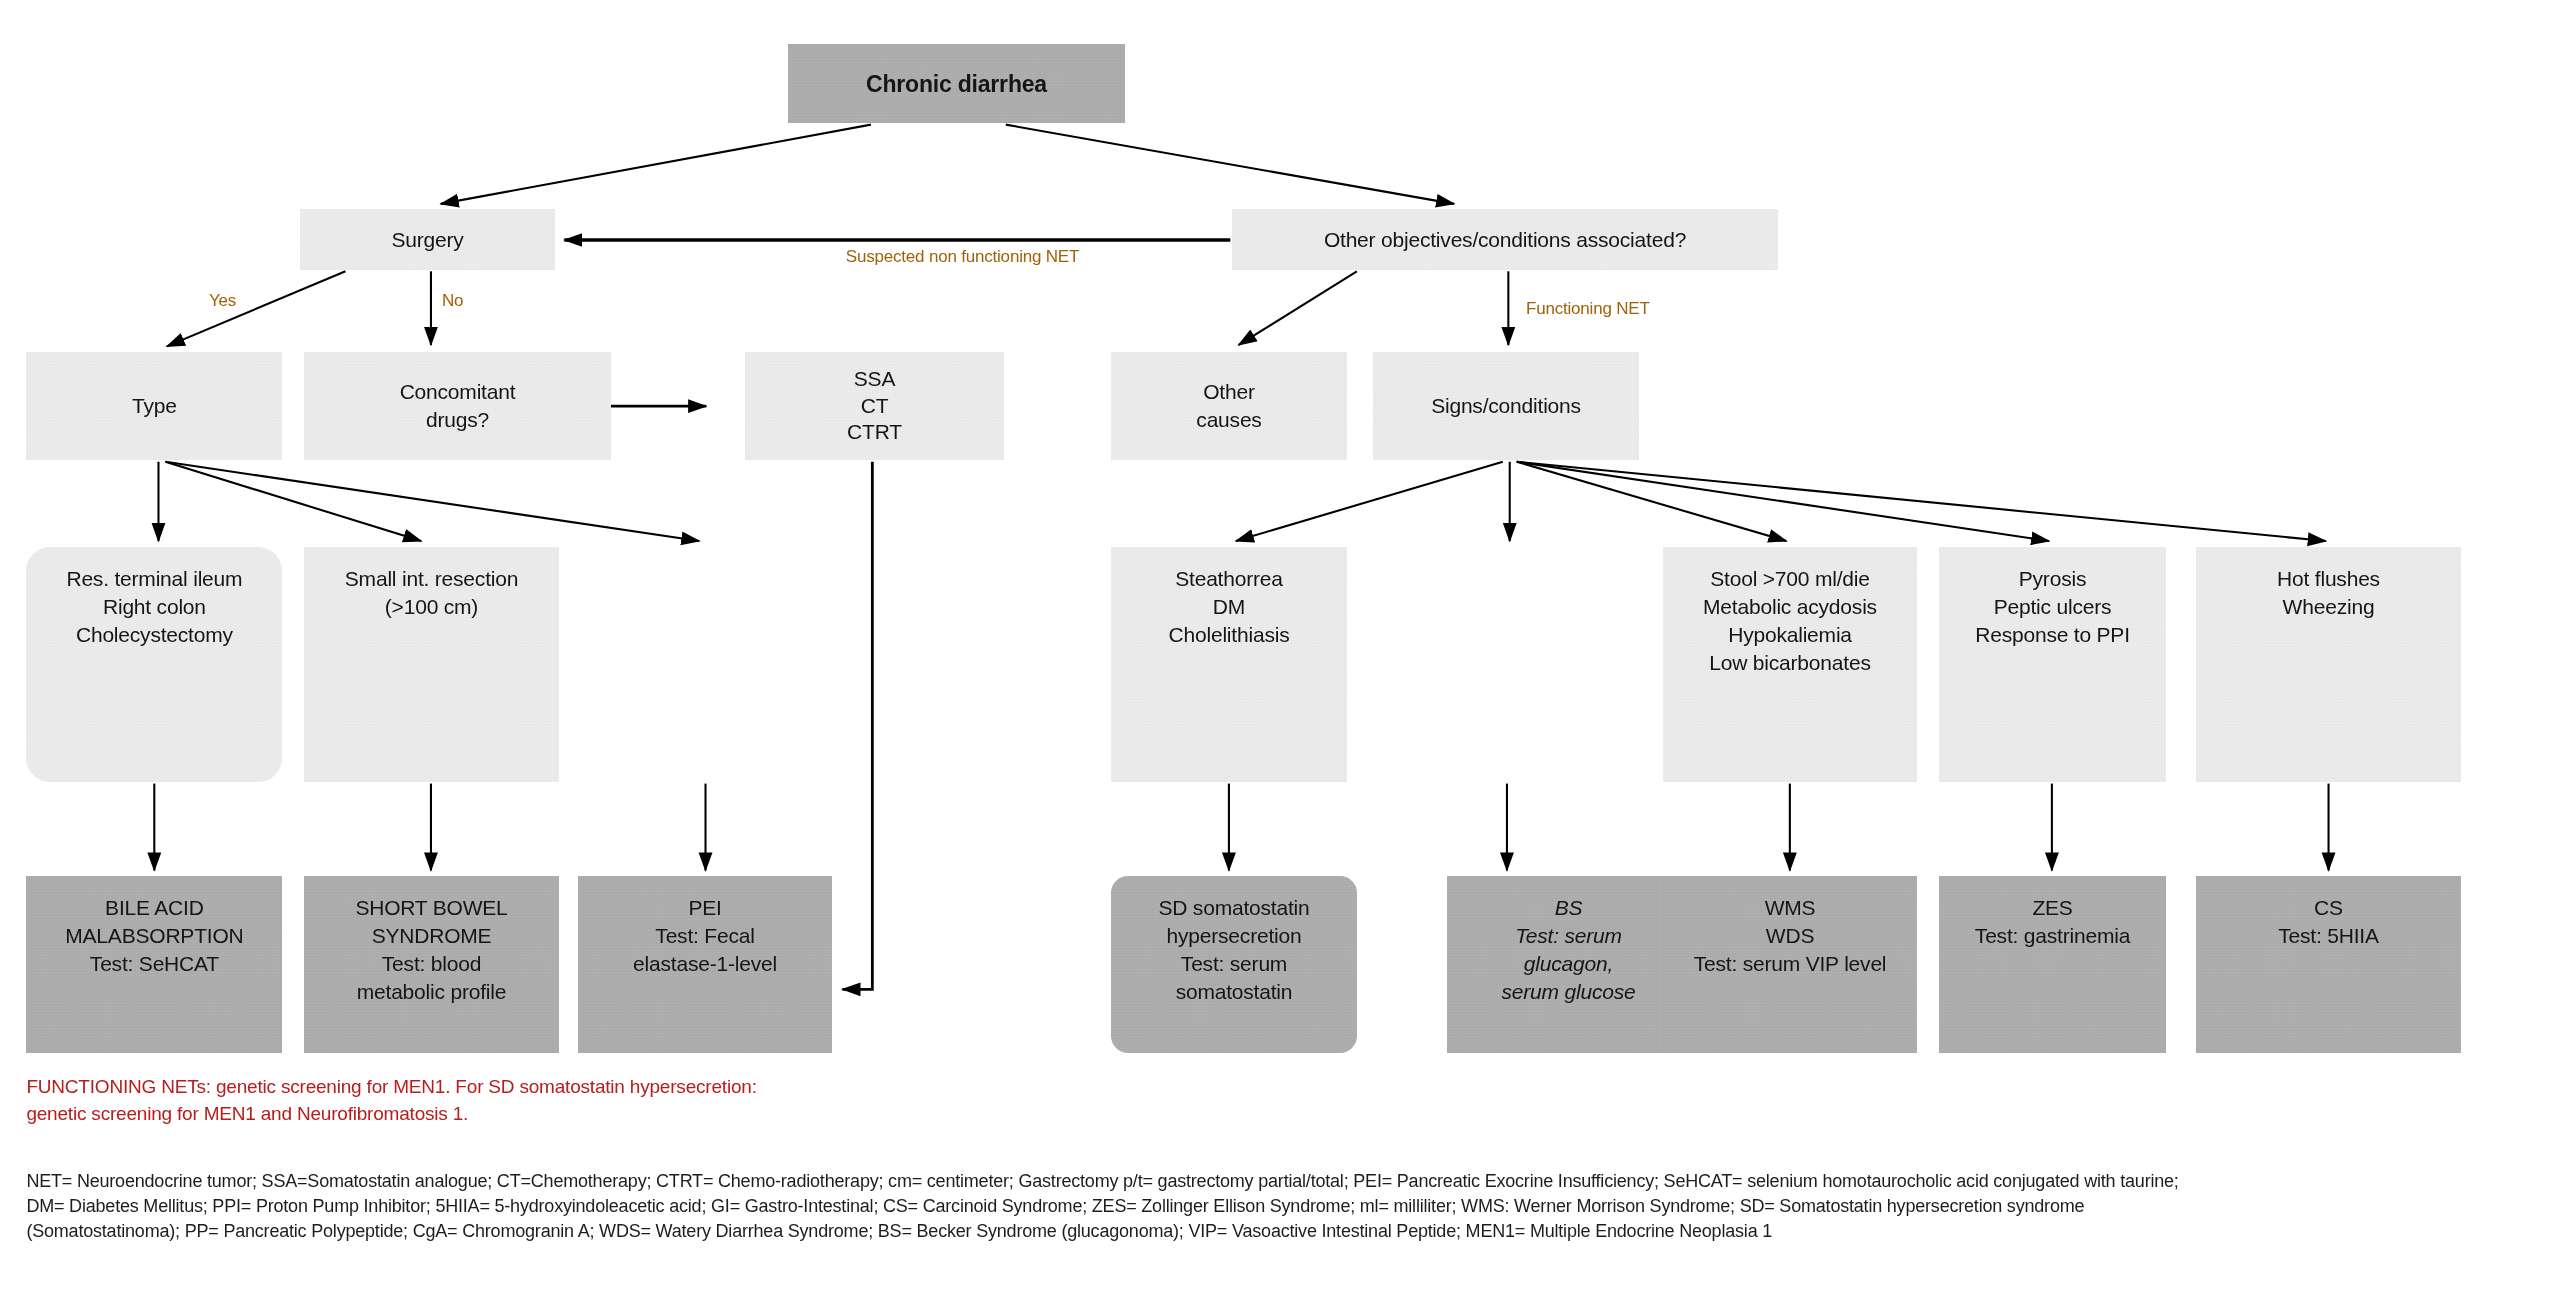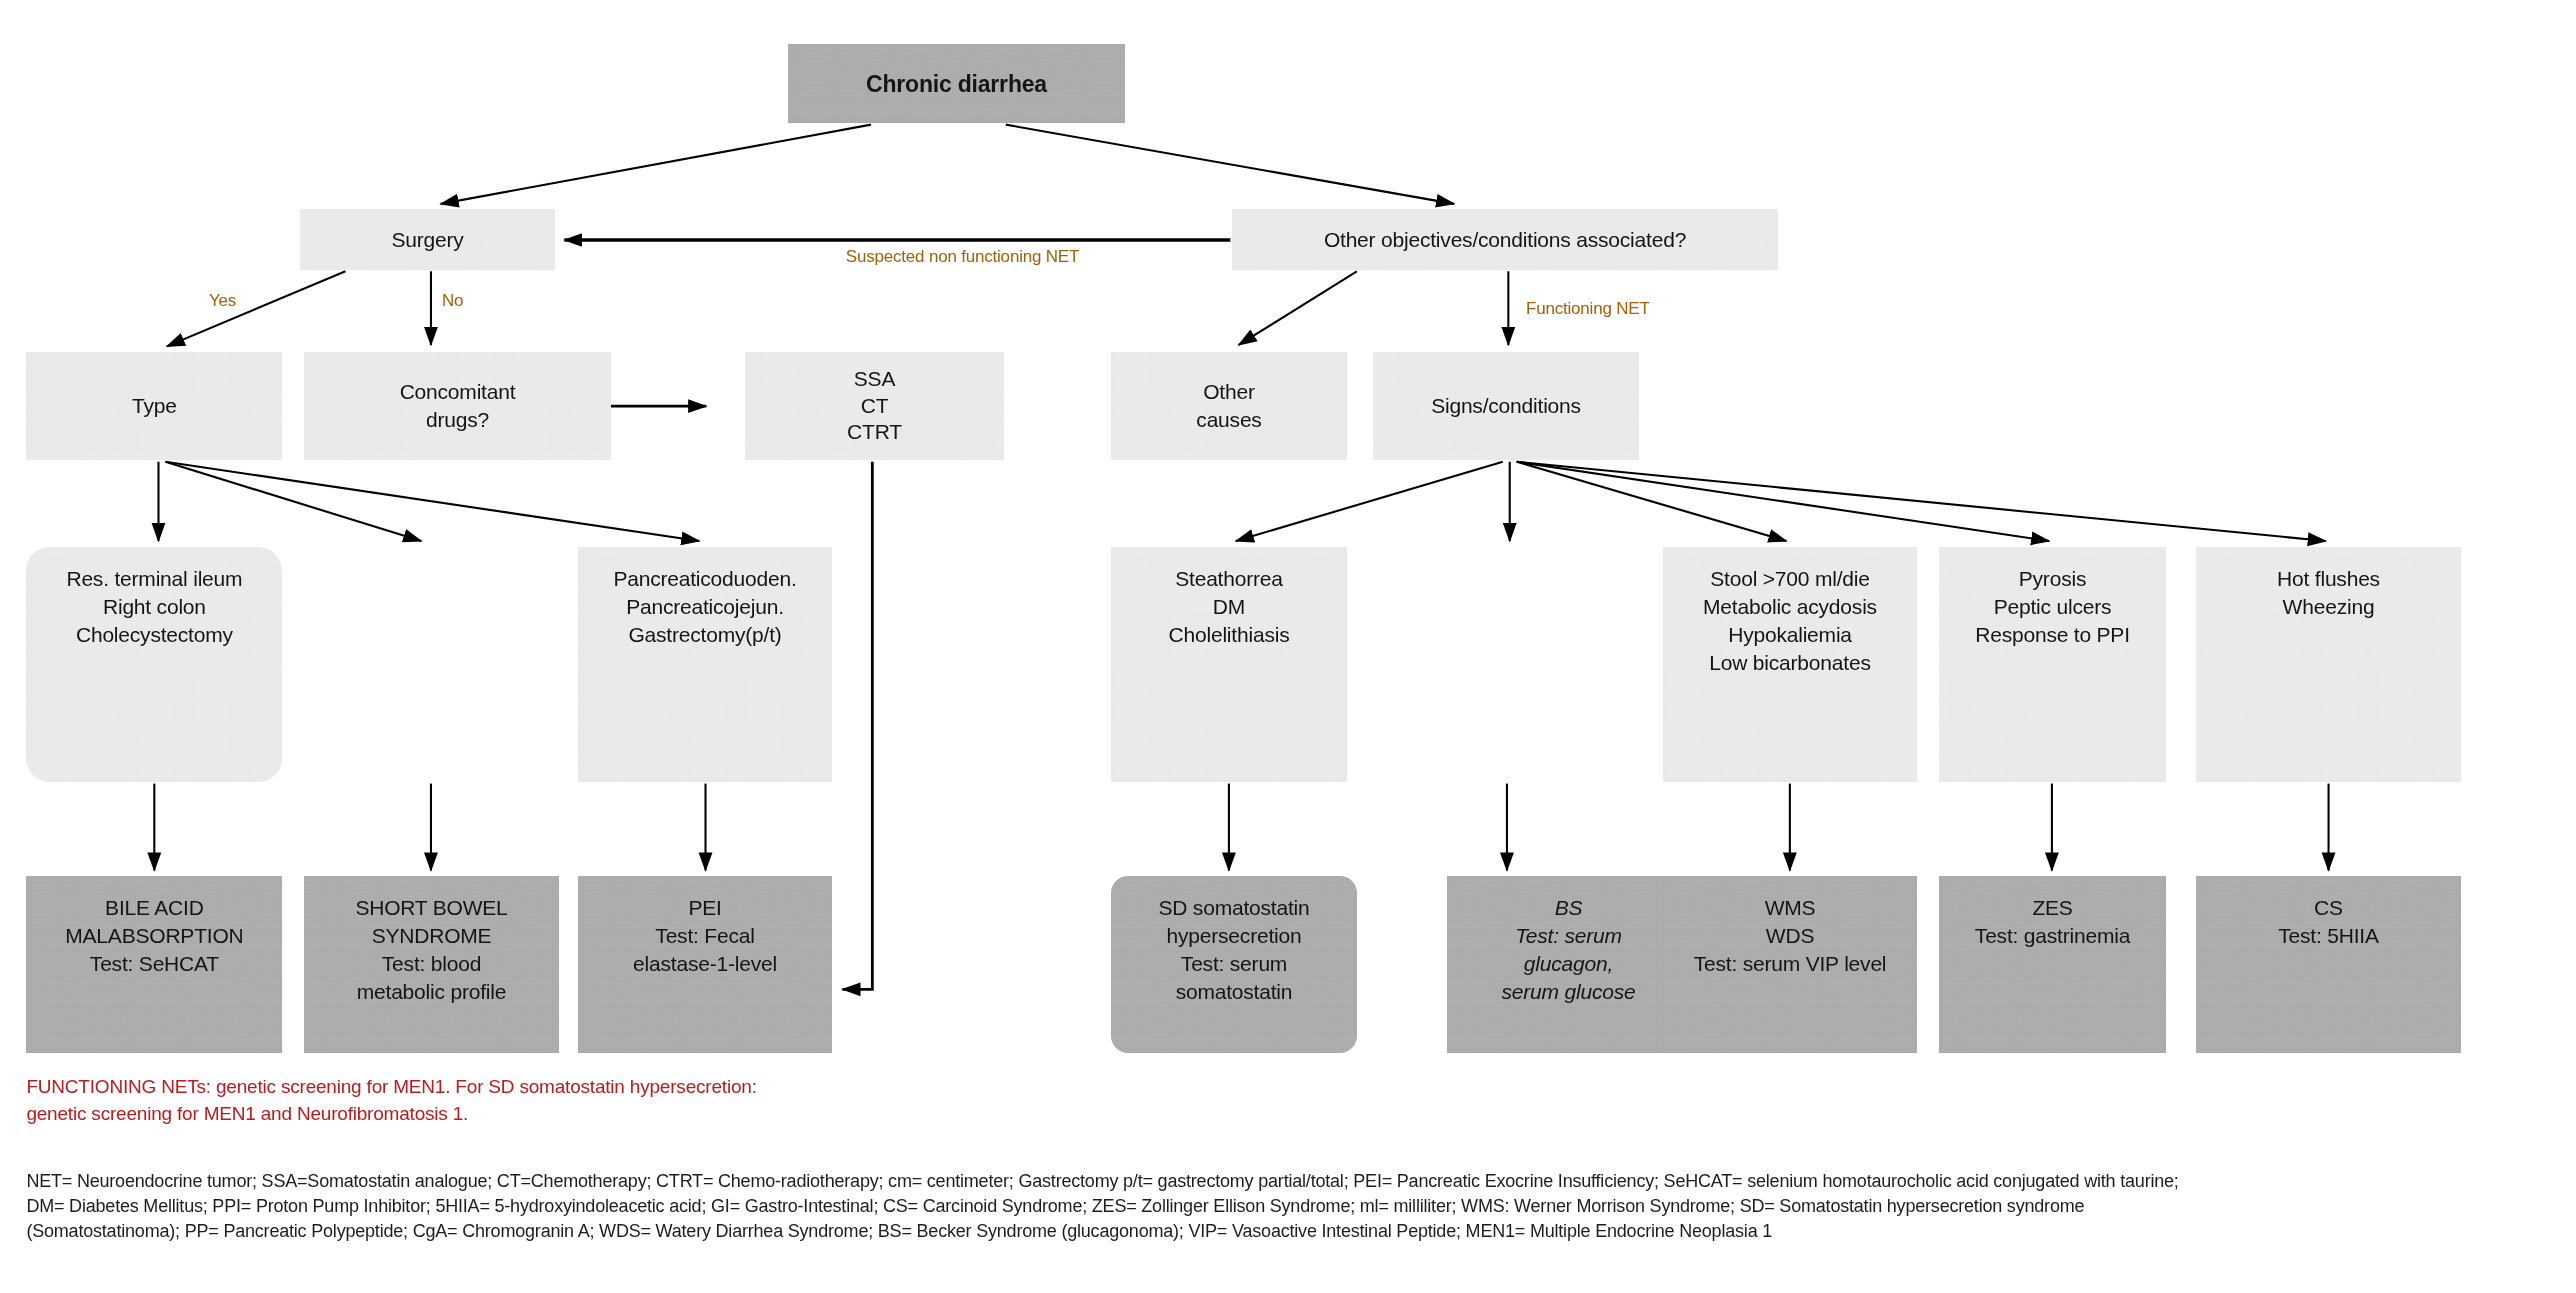--- a/index.html
+++ b/index.html
@@ -163,23 +163,22 @@
   <div class="node light vcenter n-ssa">SSA
 CT
 CTRT</div>
   <div class="node light vcenter n-othercauses">Other
 causes</div>
   <div class="node light vcenter n-signs">Signs/conditions</div>
 
   <div class="node light vtop row4 n-resileum">Res. terminal ileum
 Right colon
 Cholecystectomy</div>
-  <div class="node light vtop row4 n-pancreat">Pancreaticoduoden.
-Pancreaticojejun.
-Gastrectomy(p/t)</div>
+  <div class="node light vtop row4 n-smallint">Small int. resection
+(&gt;100 cm)</div>
   <div class="node light vtop row4 n-steat">Steathorrea
 DM
 Cholelithiasis</div>
   <div class="node light vtop row4 n-stool">Stool &gt;700 ml/die
 Metabolic acydosis
 Hypokaliemia
 Low bicarbonates</div>
   <div class="node light vtop row4 n-pyrosis">Pyrosis
 Peptic ulcers
 Response to PPI</div>

